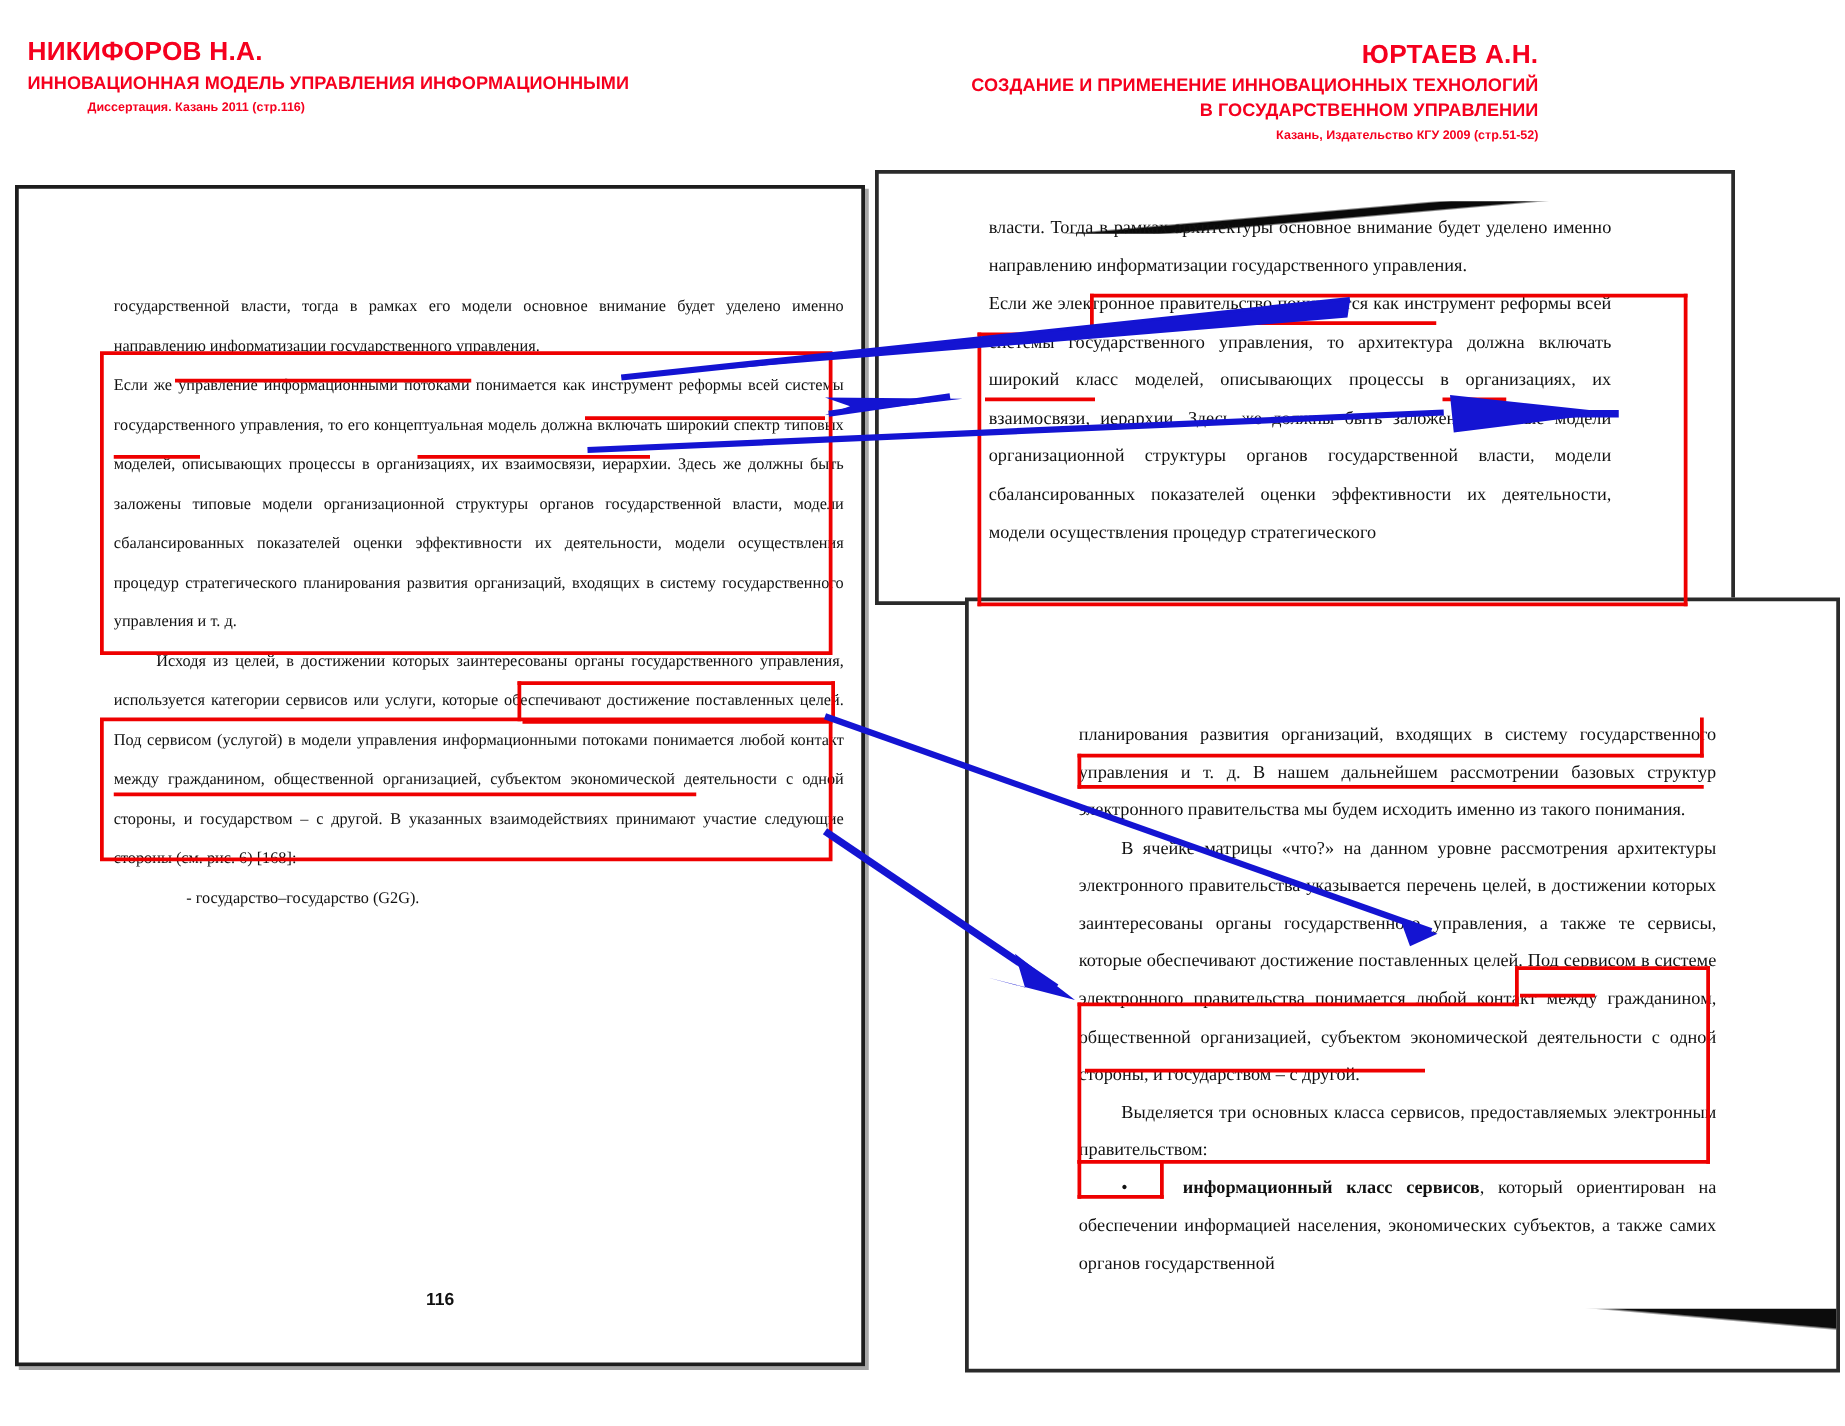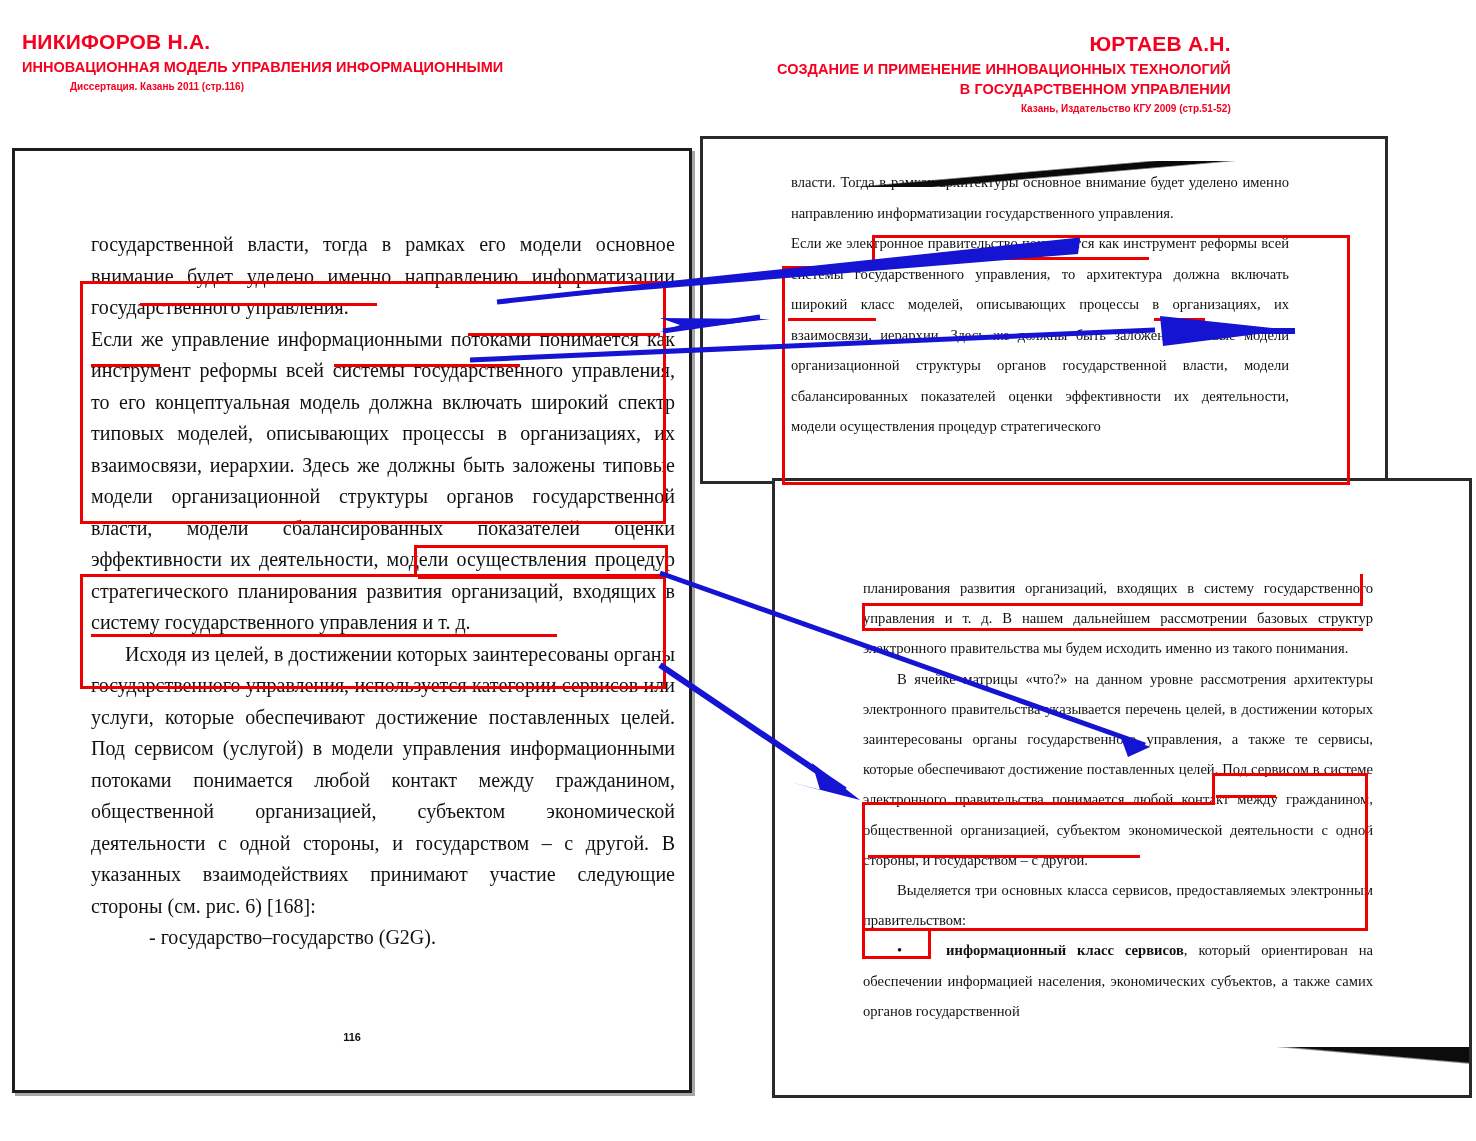--- a/index.html
+++ b/index.html
@@ -35,31 +35,31 @@
   .tear2{position:absolute;pointer-events:none;background:#0a0a0a;}
 
   
   .page-body{
     position:absolute;
     font-family:"Liberation Serif", serif;
     color:#111;
     text-align:justify;
     text-justify:inter-word;
   }
-  #left-body{left:76px;top:78px;width:584px;font-size:20px;line-height:31.5px;}
+  #left-body{left:76px;top:78px;width:584px;font-size:13px;line-height:31.5px;}
   #rt-body{left:88px;top:28px;width:498px;font-size:14.6px;line-height:30.5px;}
   #rb-body{left:88px;top:92px;width:510px;font-size:14.6px;line-height:30.2px;}
   .page-body p{margin:0;}
   .page-body p.ind{text-indent:34px;}
   .page-body p.noind{text-indent:0;}
   .b{font-weight:bold;}
   .dashlist{display:block;text-indent:0;margin-left:58px;text-align:left;}
 
   .pagenum{position:absolute;left:0;width:100%;text-align:center;
-      font-family:"Liberation Sans",sans-serif;font-size:11px;font-weight:bold;color:#111;}
+      font-family:"Liberation Sans",sans-serif;font-size:14px;font-weight:bold;color:#111;}
 
   
   .overlay{position:absolute;left:0;top:0;width:1476px;height:1141px;pointer-events:none;}
   .redbox{position:absolute;border:3px solid #ee0000;box-sizing:border-box;}
   .redline{position:absolute;background:#ee0000;}
   .uline{position:absolute;height:3px;background:#ee0000;}
 
   
 </style>
 </head>

